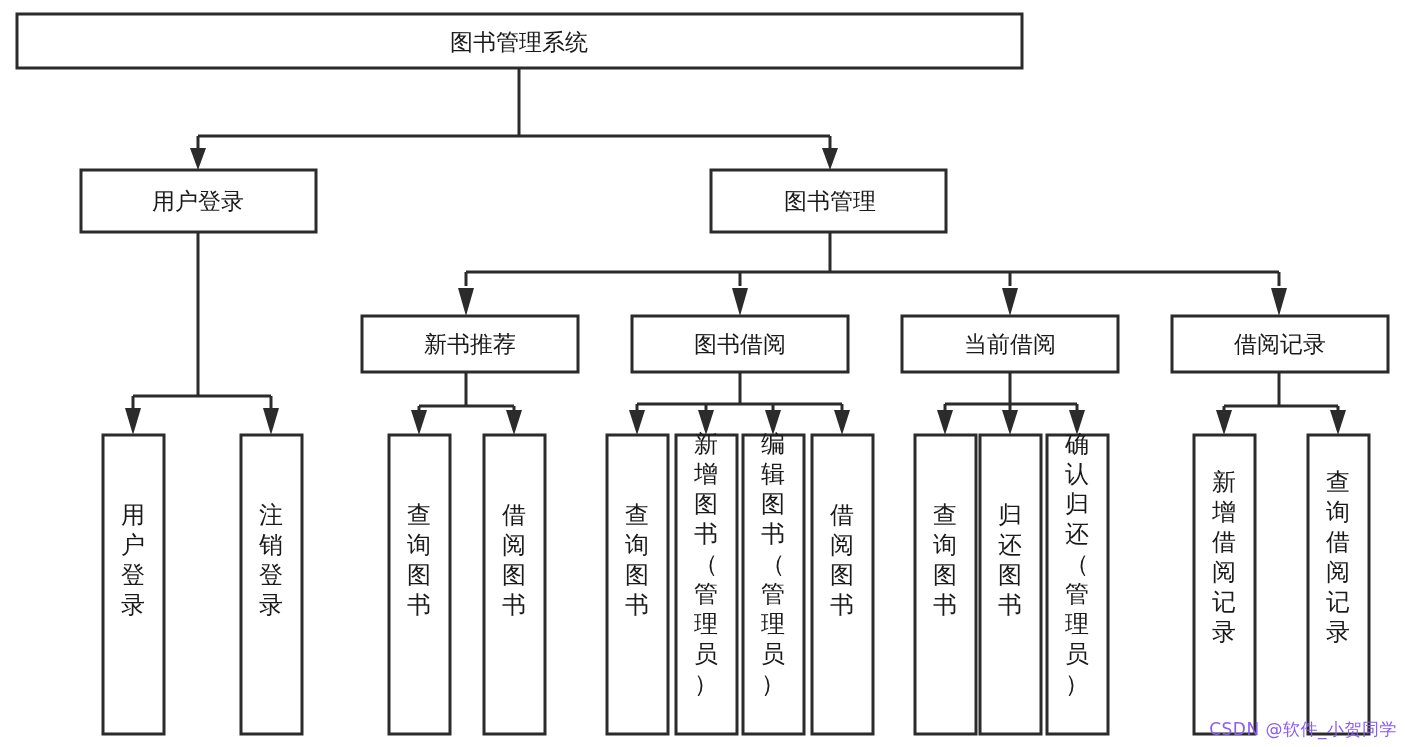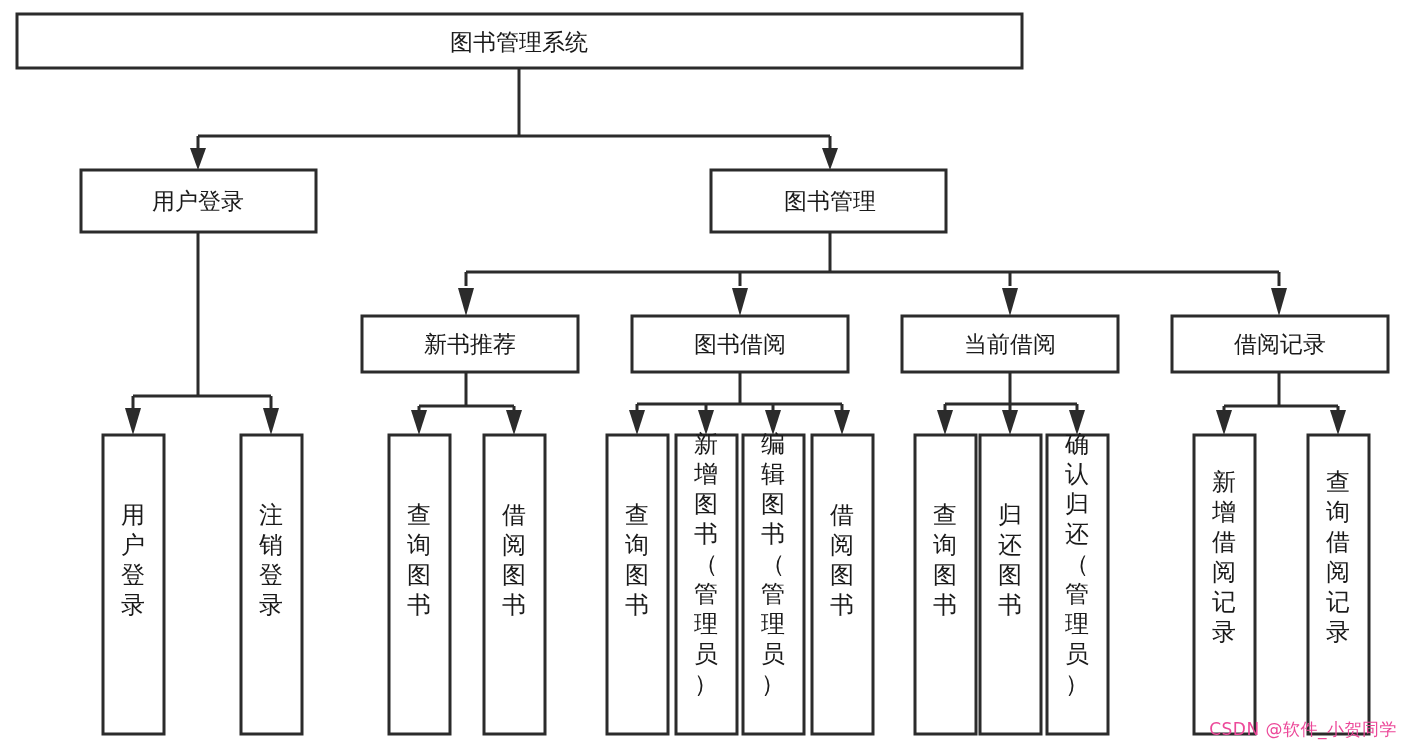--- a/index.html
+++ b/index.html
@@ -18,21 +18,21 @@
     text-anchor:middle;dominant-baseline:middle;
   }
   .leaf-label{
     font-family:"DejaVu Sans","Liberation Sans",sans-serif;
     font-size:24px;fill:#1a1a1a;
     text-anchor:middle;
   }
   .watermark{
     position:absolute;right:8px;bottom:6px;
     font-family:"DejaVu Sans","Liberation Sans",sans-serif;
-    font-size:17px;color:#ec4899;white-space:nowrap;
+    font-size:17px;color:#8b5cf6;white-space:nowrap;
     letter-spacing:.5px;
   }
 </style>
 </head>
 <body>
 
 <svg id="diagram" viewBox="0 0 1405 747" xmlns="http://www.w3.org/2000/svg">
 
   <g>
 

